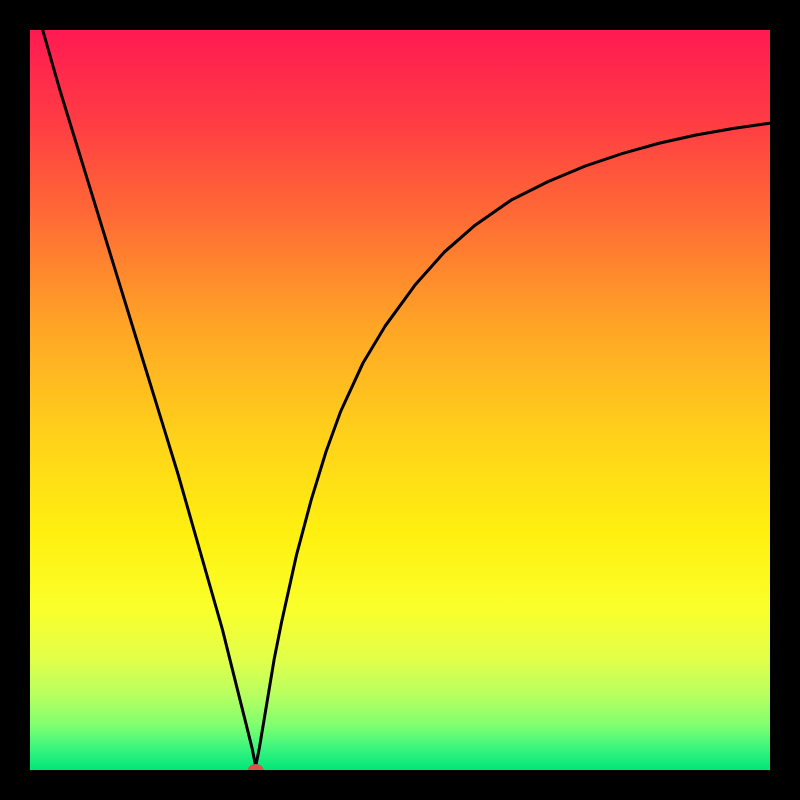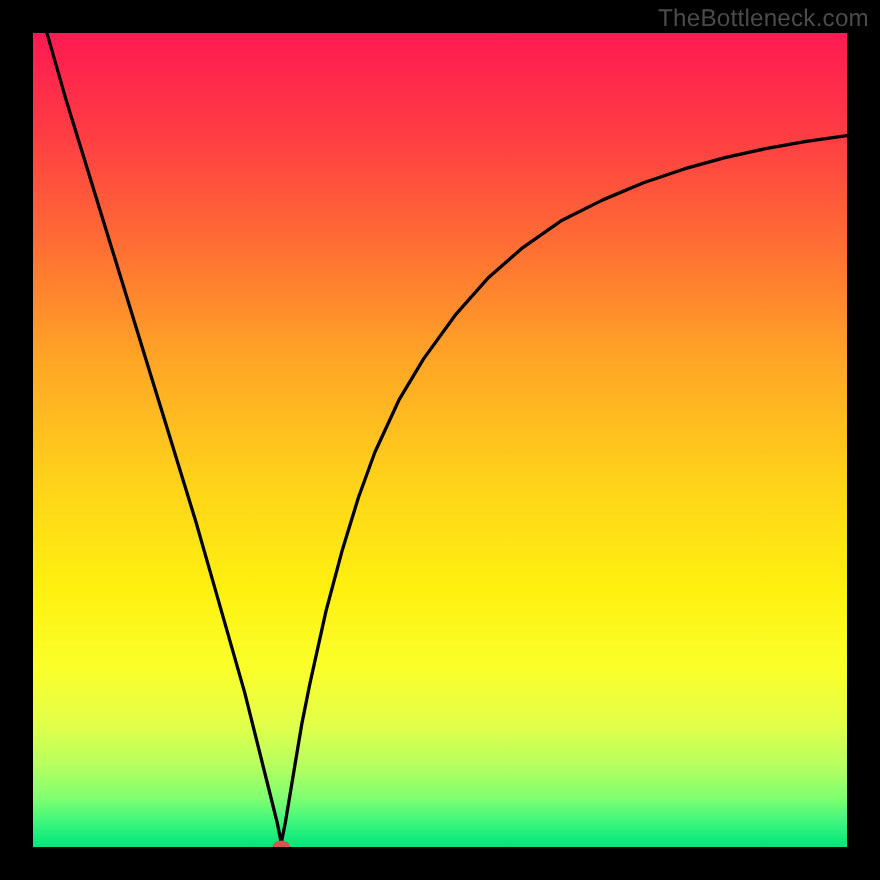--- a/index.html
+++ b/index.html
@@ -38,21 +38,20 @@
     font-size: 22px;
     font-weight: 500;
     letter-spacing: 0.2px;
     user-select: none;
   }
 </style>
 </head>
 <body>
 
 <div class="frame">
-  <div class="watermark">TheBottleneck.com</div>
   <div class="plot">
     <svg id="plot-svg" viewBox="0 0 740 740" preserveAspectRatio="none">
       <defs>
         <linearGradient id="bg-grad" x1="0" y1="0" x2="0" y2="1">
             <stop offset="0.00%" stop-color="#ff1a52"></stop>
             <stop offset="12.00%" stop-color="#ff3b44"></stop>
             <stop offset="25.00%" stop-color="#ff6a35"></stop>
             <stop offset="40.00%" stop-color="#ffa526"></stop>
             <stop offset="55.00%" stop-color="#ffd21a"></stop>
             <stop offset="68.00%" stop-color="#fff010"></stop>

